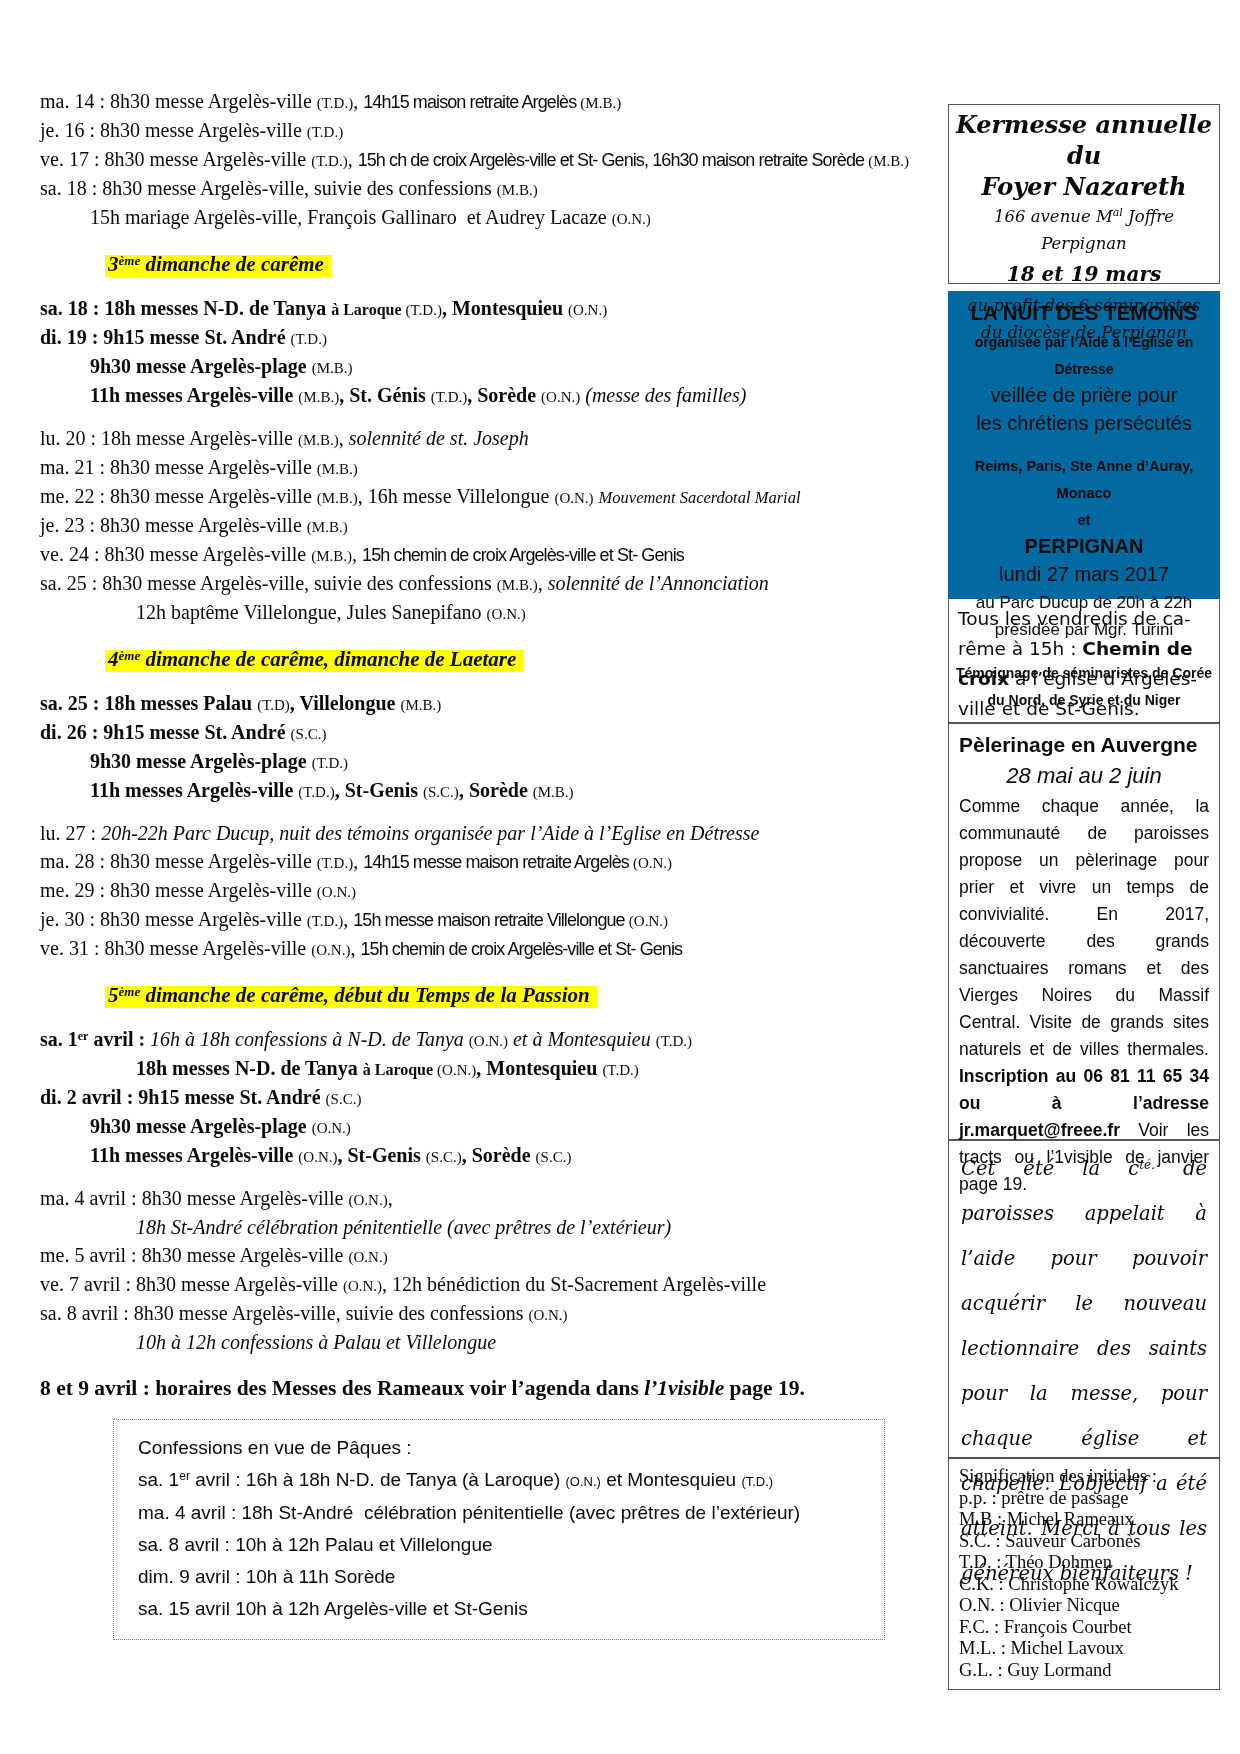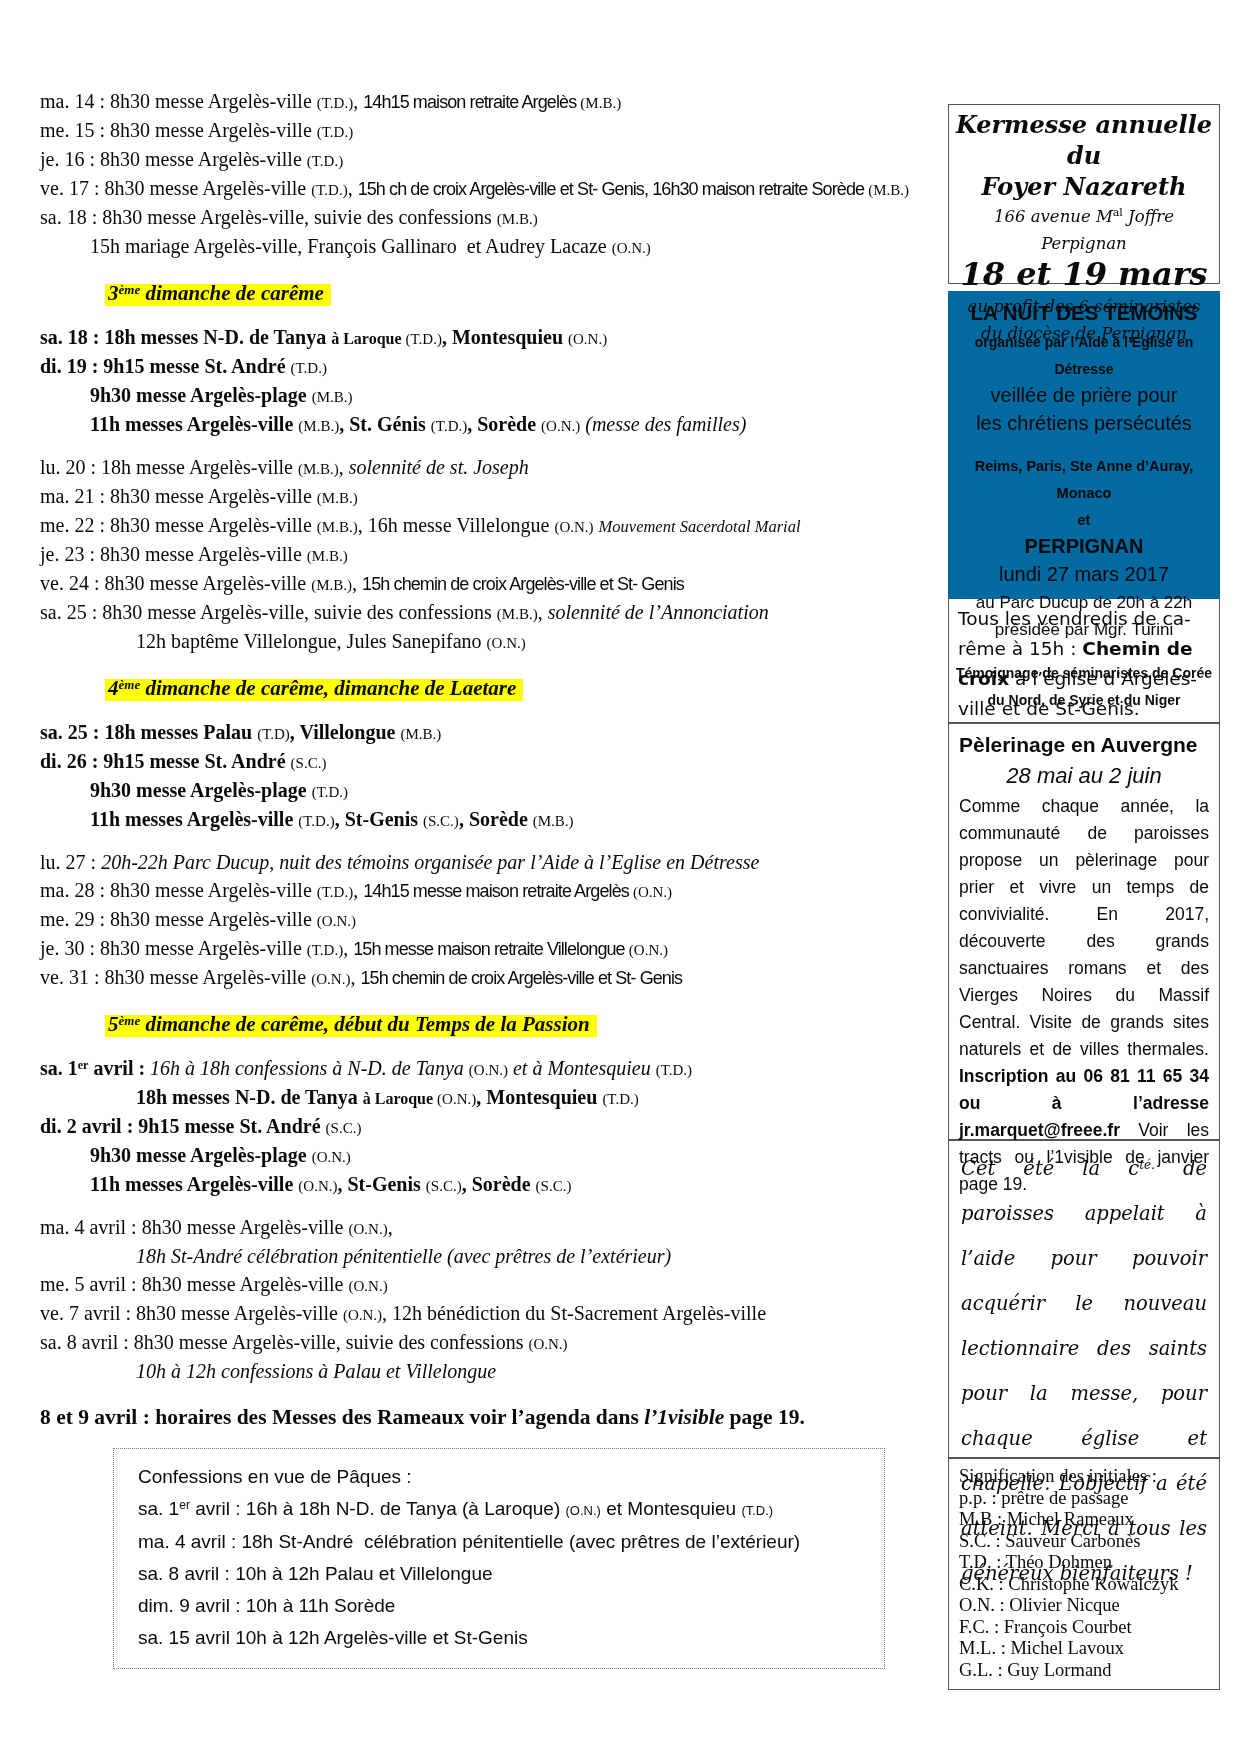--- a/index.html
+++ b/index.html
@@ -42,22 +42,22 @@
 
   
   #sidebar{position:absolute;left:948px;top:104px;width:272px;}
   .sbox{box-sizing:border-box;width:272px;background:#fff;}
   .sbox .line{white-space:normal;}
   .just{text-align:justify;}
 
   .box-kermesse{height:180px;border:1.5px solid #555;padding:5px 4px;margin-bottom:7px;text-align:center;}
   .seg-k1{font-family:"DejaVu Serif",serif;font-style:italic;font-weight:bold;font-size:24px;line-height:29px;}
   .seg-k2{font-family:"DejaVu Serif",serif;font-style:italic;font-size:16.5px;line-height:22px;}
-  .seg-k2sup{font-family:"DejaVu Serif",serif;font-size:11px;vertical-align:super;line-height:0;}
-  .seg-k3{font-family:"DejaVu Serif",serif;font-style:italic;font-weight:bold;font-size:32px;line-height:35px;}
+  .seg-k2sup{font-family:"DejaVu Serif",serif;font-style:italic;font-size:11px;vertical-align:super;line-height:0;}
+  .seg-k3{font-family:"DejaVu Serif",serif;font-style:italic;font-weight:bold;font-size:20px;line-height:35px;}
 
   .box-nuit{height:308px;background:#0369a1;padding:8px 4px;text-align:center;}
   .seg-n1{font-family:"Liberation Sans",sans-serif;font-weight:bold;font-size:20.5px;line-height:27px;}
   .seg-n2{font-family:"Liberation Sans",sans-serif;font-weight:bold;font-size:14px;line-height:19px;}
   .seg-n3{font-family:"Liberation Sans",sans-serif;font-size:20px;line-height:26px;}
   .seg-n4{font-family:"Liberation Sans",sans-serif;font-weight:bold;font-size:14.5px;line-height:20px;}
   .seg-n5{font-family:"Liberation Sans",sans-serif;font-weight:bold;font-size:20px;line-height:27px;}
   .seg-n6{font-family:"Liberation Sans",sans-serif;font-size:20px;line-height:27px;}
   .seg-n7{font-family:"Liberation Sans",sans-serif;font-size:17px;line-height:23px;}
   .seg-n8{font-family:"Liberation Sans",sans-serif;font-weight:bold;font-size:14px;line-height:19px;}
@@ -85,21 +85,20 @@
   .box-init .line{line-height:21.5px;}
   .seg-g{font-family:"Liberation Serif",serif;font-size:18.5px;}
 </style>
 </head>
 <body>
 
 <div id="page">
   <div id="schedule">
       <div class="sec">
         <div class="line"><span class="seg-r">ma. 14 : 8h30 messe Argelès-ville </span><span class="seg-sm">(T.D.)</span><span class="seg-r">, </span><span class="seg-n">14h15 maison retraite Argelès </span><span class="seg-sm">(M.B.)</span></div>
-        <div class="line"><span class="seg-r">me. 15 : 8h30 messe Argelès-ville </span><span class="seg-sm">(T.D.)</span></div>
         <div class="line"><span class="seg-r">je. 16 : 8h30 messe Argelès-ville </span><span class="seg-sm">(T.D.)</span></div>
         <div class="line"><span class="seg-r">ve. 17 : 8h30 messe Argelès-ville </span><span class="seg-sm">(T.D.)</span><span class="seg-r">, </span><span class="seg-n">15h ch de croix Argelès-ville et St- Genis, 16h30 maison retraite Sorède </span><span class="seg-sm">(M.B.)</span></div>
         <div class="line"><span class="seg-r">sa. 18 : 8h30 messe Argelès-ville, suivie des confessions </span><span class="seg-sm">(M.B.)</span></div>
         <div class="line ind1"><span class="seg-r">15h mariage Argelès-ville, François Gallinaro&nbsp; et Audrey Lacaze </span><span class="seg-sm">(O.N.)</span></div>
       </div>
       <div class="sec">
         <div class="line heading"><span class="hl"><span class="seg-hb">3</span><span class="seg-hsup">ème</span><span class="seg-hb"> dimanche de carême</span></span></div>
         <div class="line"><span class="seg-b">sa. 18 : 18h messes N-D. de Tanya </span><span class="seg-bsm">à Laroque </span><span class="seg-sm">(T.D.)</span><span class="seg-b">, Montesquieu </span><span class="seg-sm">(O.N.)</span></div>
         <div class="line"><span class="seg-b">di. 19 : 9h15 messe St. André </span><span class="seg-sm">(T.D.)</span></div>
         <div class="line ind1"><span class="seg-b">9h30 messe Argelès-plage </span><span class="seg-sm">(M.B.)</span></div>

